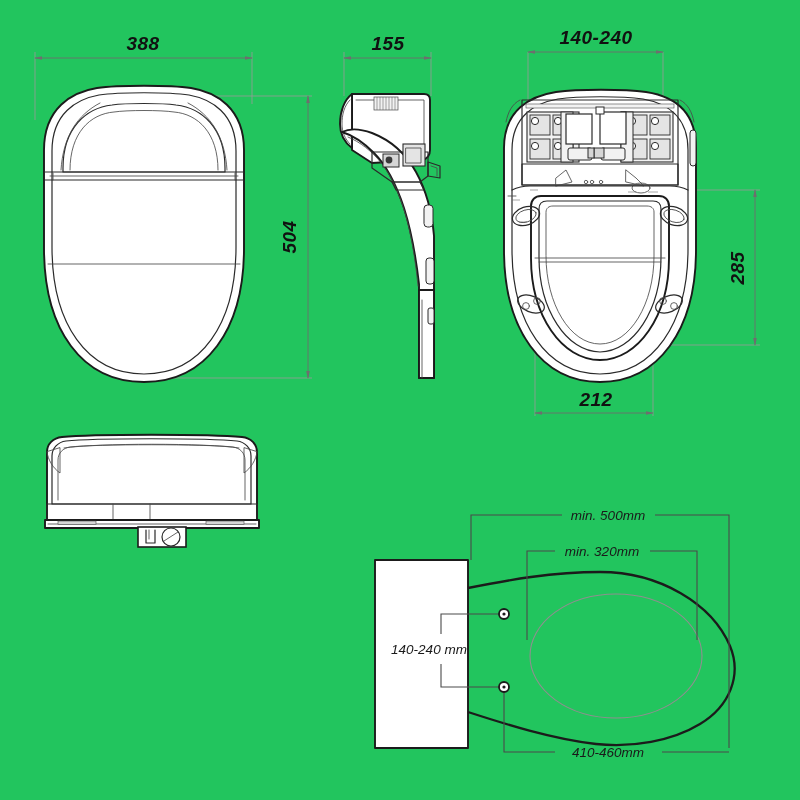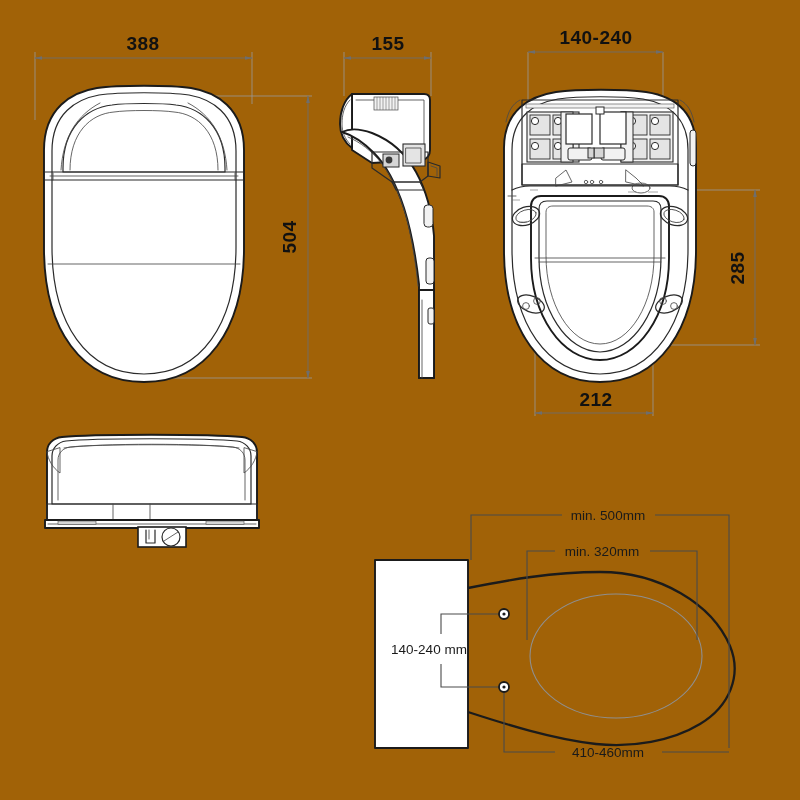--- a/index.html
+++ b/index.html
@@ -4,23 +4,24 @@
 <style>
   html, body {
     margin: 0;
     padding: 0;
     background: #ffffff;
   }
   #page {
     position: relative;
     width: 800px;
     height: 800px;
-    background: #a16207;
+    background: #22c55e;
     overflow: hidden;
     font-family: "Liberation Sans", sans-serif;
+    font-style: italic;
   }
   svg { display: block; }
   .sheet { position: absolute; left: 0; top: 0; }
   .dimtext {
     font-family: "Liberation Sans", sans-serif;
     font-weight: bold;
     font-size: 19px;
     fill: #111111;
     letter-spacing: 0.5px;
   }

